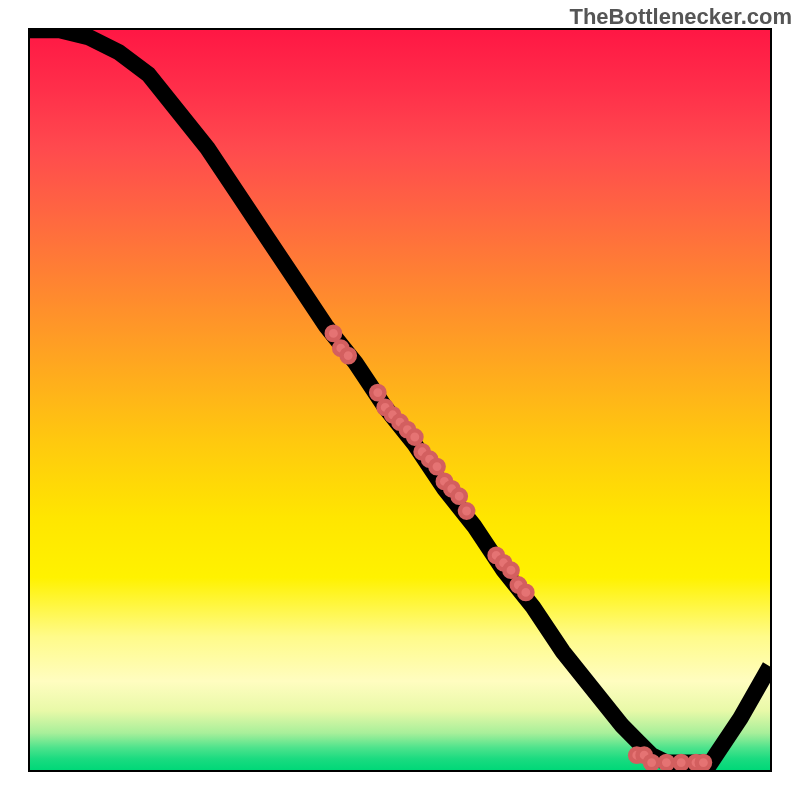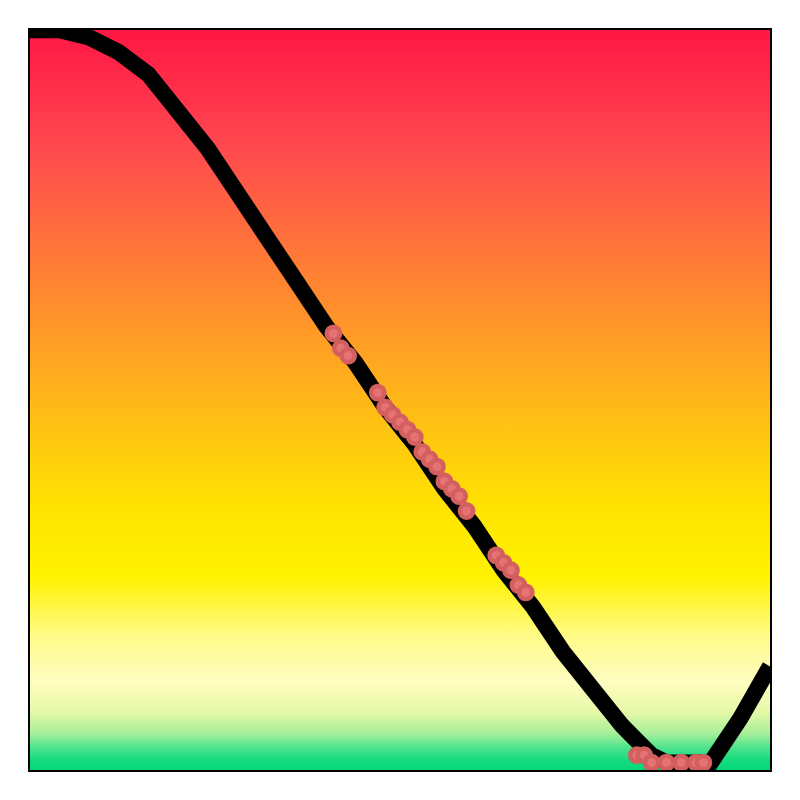--- a/index.html
+++ b/index.html
@@ -72,20 +72,21 @@
   .dot {
     fill: #e57373;
     stroke: #d35f5f;
     stroke-width: 0.6;
   }
 </style>
 </head>
 <body>
 
 <div class="chart-container">
+  <div class="watermark">TheBottlenecker.com</div>
   <div class="plot-area">
     <div class="gradient-bg"></div>
     <svg class="overlay" viewBox="0 0 100 100" preserveAspectRatio="none">
       <path id="curve-path" class="curve" d="M0.00 0.00 L4.00 0.00 L8.00 1.00 L12.00 3.00 L16.00 6.00 L20.00 11.00 L24.00 16.00 L28.00 22.00 L32.00 28.00 L36.00 34.00 L40.00 40.00 L44.00 45.00 L48.00 51.00 L52.00 56.00 L56.00 62.00 L60.00 67.00 L64.00 73.00 L68.00 78.00 L72.00 84.00 L76.00 89.00 L80.00 94.00 L82.00 96.00 L84.00 98.00 L86.00 99.00 L88.00 99.00 L90.00 99.00 L92.00 99.00 L96.00 93.00 L100.00 86.00"></path>
       <g id="scatter-group">
           <circle cx="41.00" cy="41.00" r="0.9" class="dot"></circle>
           <circle cx="42.00" cy="43.00" r="0.9" class="dot"></circle>
           <circle cx="43.00" cy="44.00" r="0.9" class="dot"></circle>
           <circle cx="47.00" cy="49.00" r="0.9" class="dot"></circle>
           <circle cx="48.00" cy="51.00" r="0.9" class="dot"></circle>

